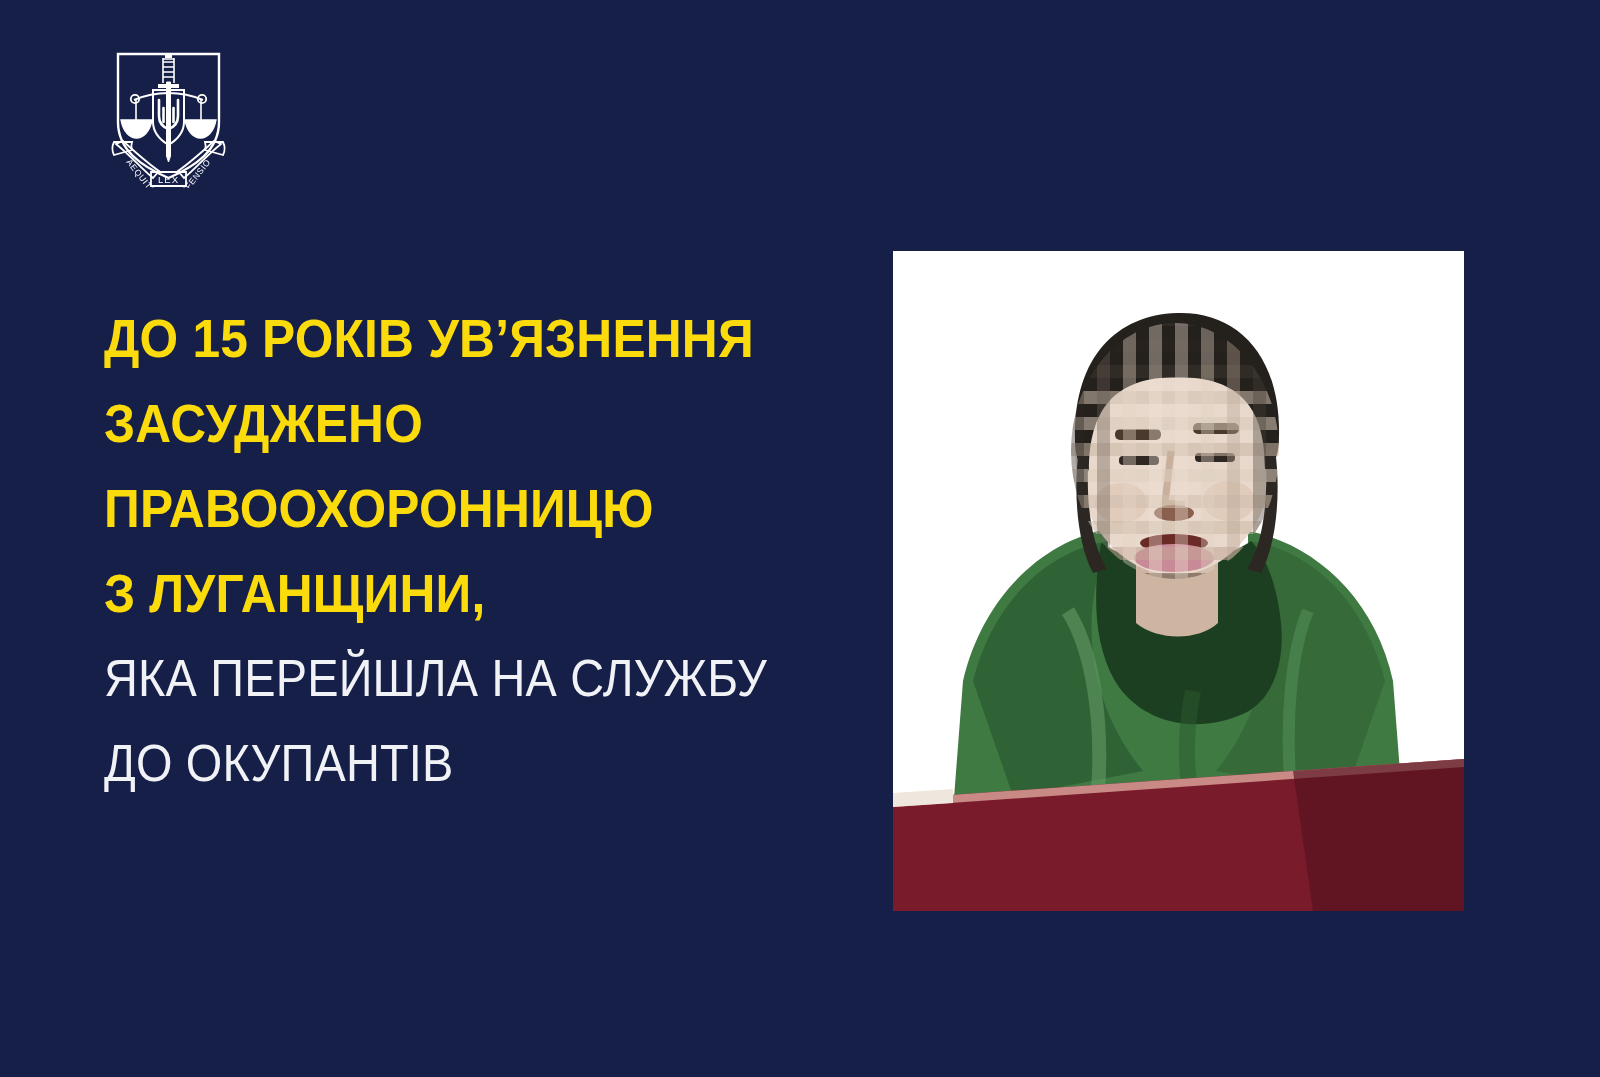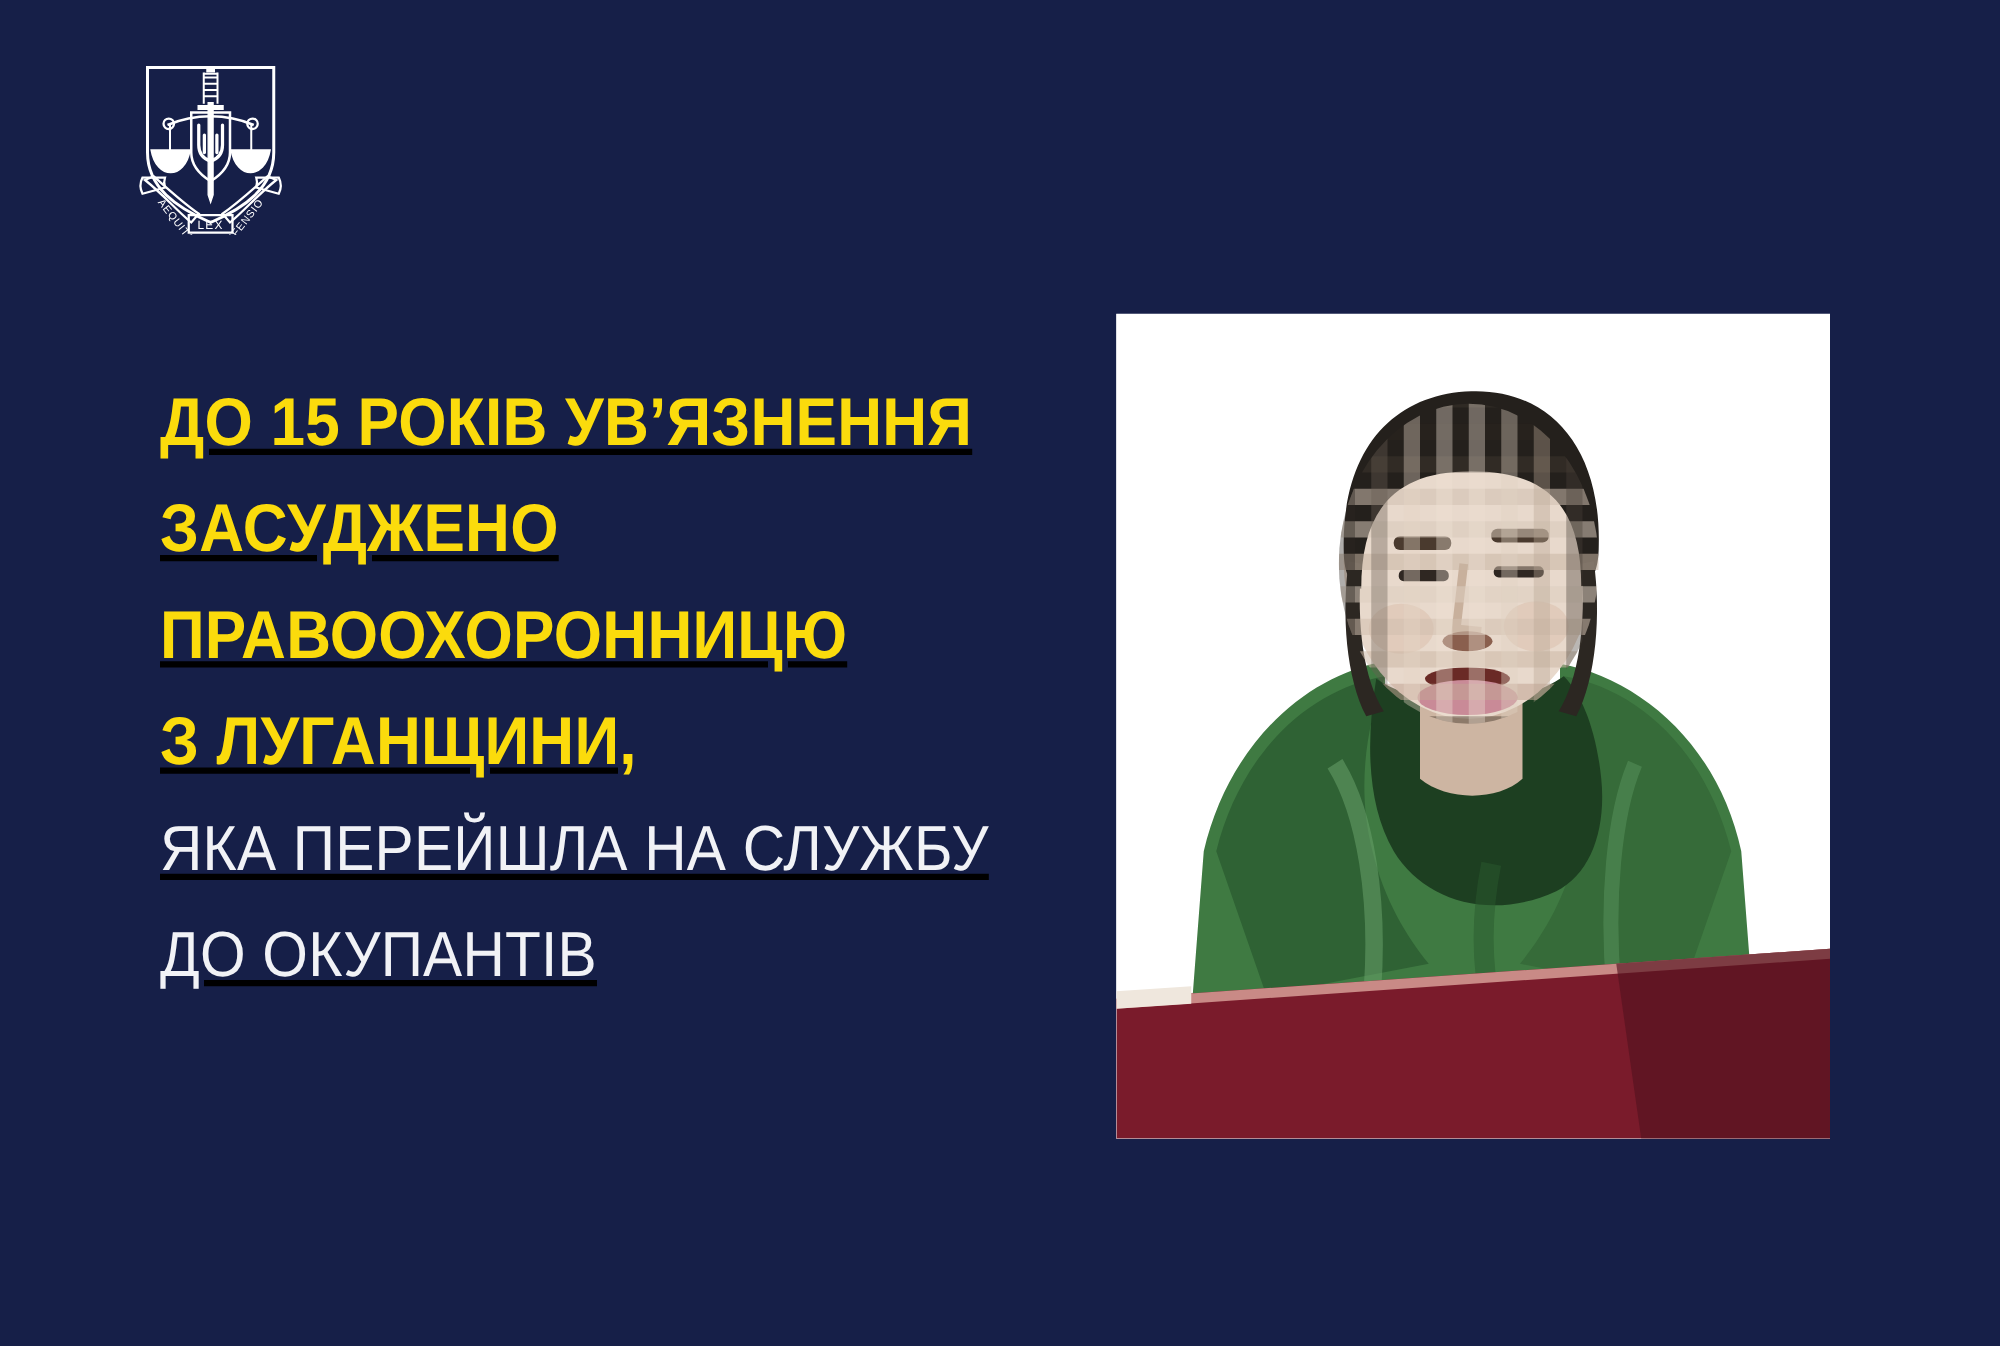--- a/index.html
+++ b/index.html
@@ -22,24 +22,23 @@
     left:96px;
     top:38px;
     width:145px;
     height:150px;
   }
   #emblem-block svg { display:block; width:100%; height:100%; }
 
   
   #headline-block {
     position:absolute;
-    left:128px;
+    left:104px;
     top:296px;
     width:700px;
-    text-decoration:underline;
   }
 
   .hl-line {
     display:block;
     font-family:"Liberation Sans Narrow","Liberation Sans", sans-serif;
     font-weight:700;
     font-size:54px;
     line-height:85px;
     letter-spacing:0.2px;
     color:#fbdb0c;

